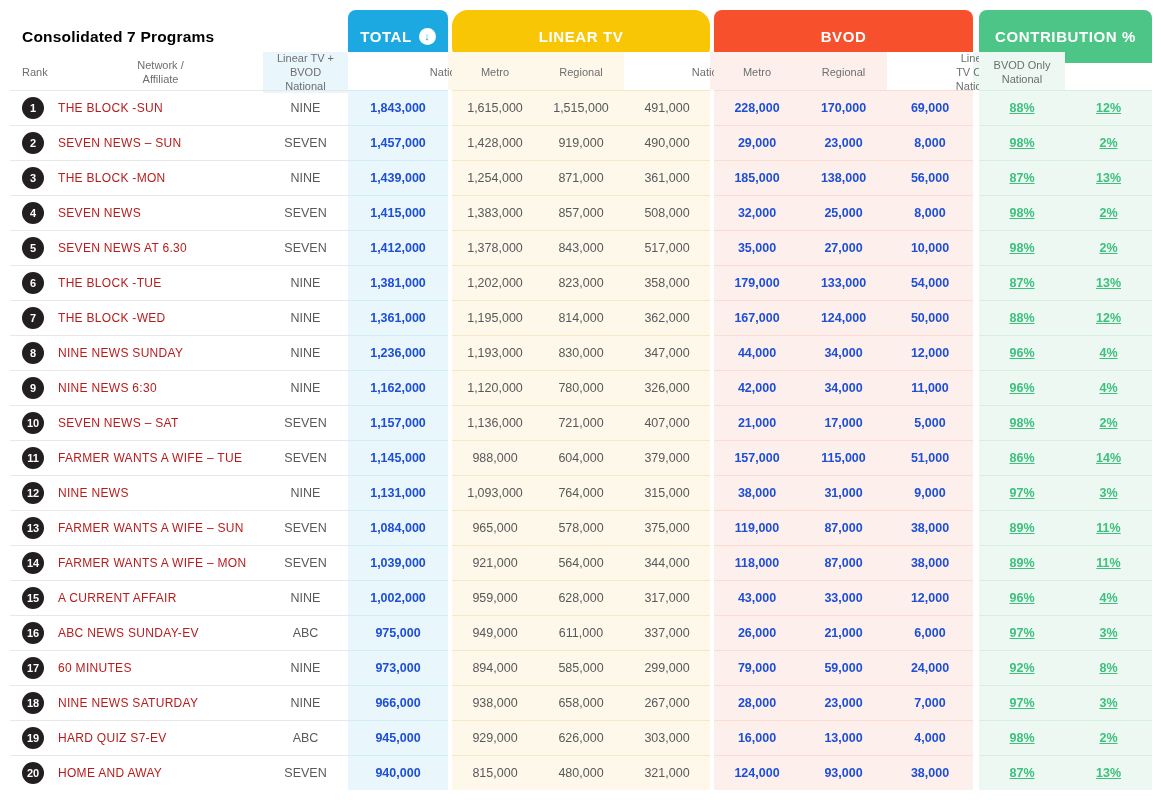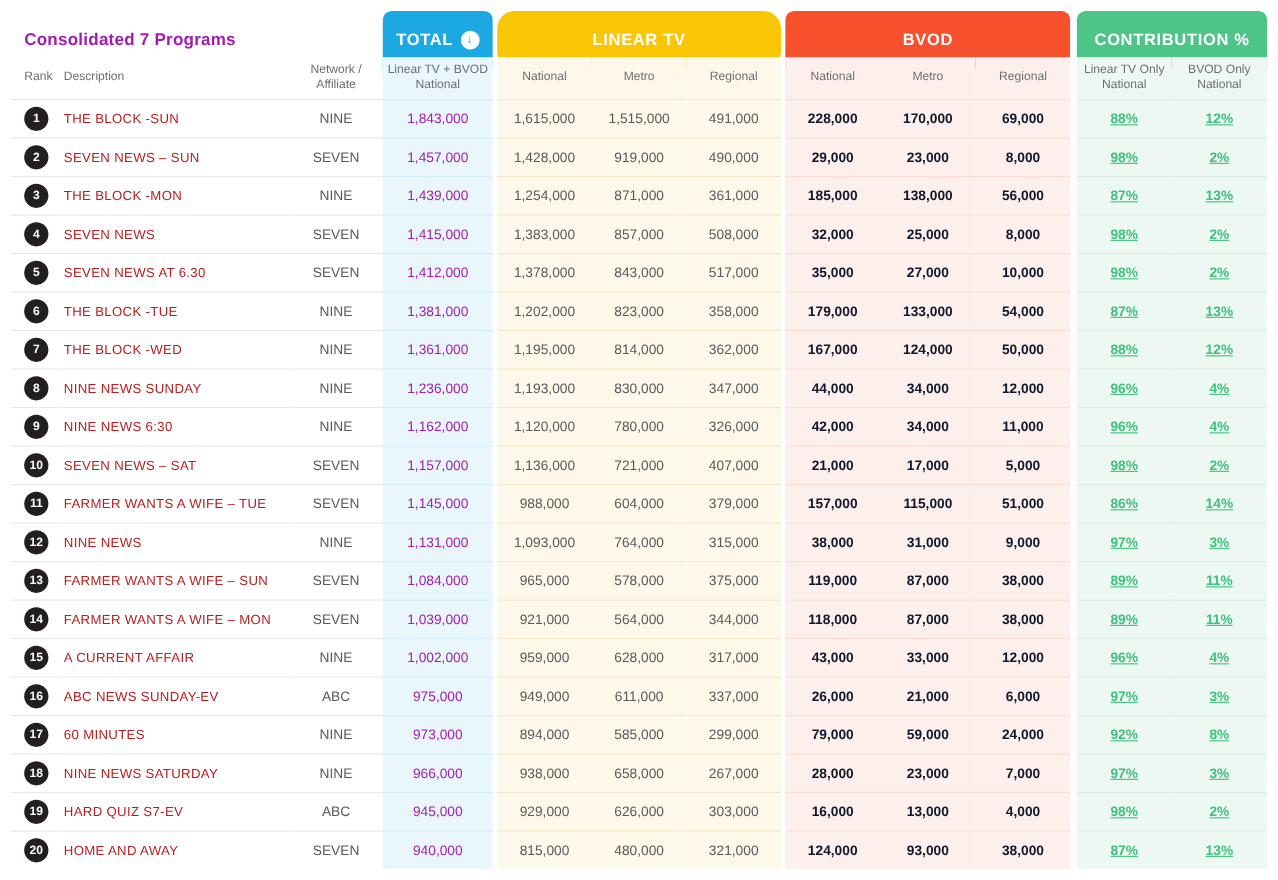--- a/index.html
+++ b/index.html
@@ -7,21 +7,21 @@
     font-family:"Liberation Sans", sans-serif; overflow:hidden; }
   .page { width:1162px; height:800px; padding-left:10px; padding-top:10px; }
 
   
   .hgrid { display:grid; grid-template-columns:338px 100px 4px 258px 4px 259px 6px 173px; }
   .grid  { display:grid; grid-template-columns:48px 205px 85px 100px 4px 86px 86px 86px 4px 86px 87px 86px 6px 86px 87px; }
 
   
   .hrow { height:42px; }
   .title-cell { display:flex; align-items:center; padding-left:12px; }
-  .page-title { font-size:15.5px; font-weight:bold; color:#a21caf; letter-spacing:.2px; }
+  .page-title { font-size:15.5px; font-weight:bold; color:#000000; letter-spacing:.2px; }
   .bar { height:53px; display:flex; align-items:center; justify-content:center;
          border-radius:8px 8px 0 0; color:#fff; font-weight:bold; font-size:15px;
          letter-spacing:.6px; gap:7px; }
   .bar-total { background:#1ca9e1; cursor:pointer; }
   .bar-linear { background:#f9c606;border-radius:16px; }
   .bar-bvod { background:#f7502c; }
   .bar-contrib { background:#4cc586;text-align:right; }
   .sort-circle { width:17px; height:17px; border-radius:50%; background:#ffffff;
     color:#1ca9e1; font-size:11px; font-weight:bold; display:flex;
     align-items:center; justify-content:center; line-height:1; }
@@ -38,23 +38,23 @@
     font-size:11px; color:#6d6e71; text-align:center; white-space:pre-line; line-height:1.25; }
   .subhead .al { justify-content:flex-start; }
   .subhead .c-rank { padding-left:12px; }
 
   
   .row { height:35px; }
   .row .cell { display:flex; align-items:center; justify-content:center;
     font-size:12.5px; color:#58595b; border-top:1px solid #e8e8e8; }
   .row .c-rank { justify-content:flex-start; padding-left:12px; }
   .row .c-desc { justify-content:flex-start; font-size:12px; color:#b91c1c; letter-spacing:.3px; }
-  .row .v-total { color:#a21caf; font-weight:normal; border-top-color:#d2ecf8; }
+  .row .v-total { color:#1d4ed8; font-weight:bold; border-top-color:#d2ecf8; }
   .row .v-linear { border-top-color:#f3e9c6; }
-  .row .v-bvod { color:#0f172a; font-weight:bold; border-top-color:#fadcd2; }
+  .row .v-bvod { color:#1d4ed8; font-weight:bold; border-top-color:#fadcd2; }
   .row .v-contrib { color:#3ec07e; font-weight:bold; border-top-color:#d7efe2;text-decoration:underline; }
   .gap { border:none; background:#ffffff; }
 
   .rank-badge { width:22px; height:22px; border-radius:50%; background:#231f20;
     color:#ffffff; font-size:11px; font-weight:bold; display:flex;
     align-items:center; justify-content:center; line-height:1; }
 </style>
 </head>
 <body>
 
@@ -77,21 +77,20 @@
       <span>BVOD</span>
     </div>
     <div class="gap"></div>
     <div class="bar bar-contrib">
       <span>CONTRIBUTION %</span>
     </div>
   </div>
 
   <div class="grid subhead">
     <div class="cell al c-rank">Rank</div>
-    <div class="cell al">Description</div>
     <div class="cell">Network /
 Affiliate</div>
     <div class="cell bg-total">Linear TV + BVOD
 National</div>
     <div class="gap"></div>
     <div class="cell bg-linear">National</div>
     <div class="cell bg-linear">Metro</div>
     <div class="cell bg-linear">Regional</div>
     <div class="gap"></div>
     <div class="cell bg-bvod">National</div>

